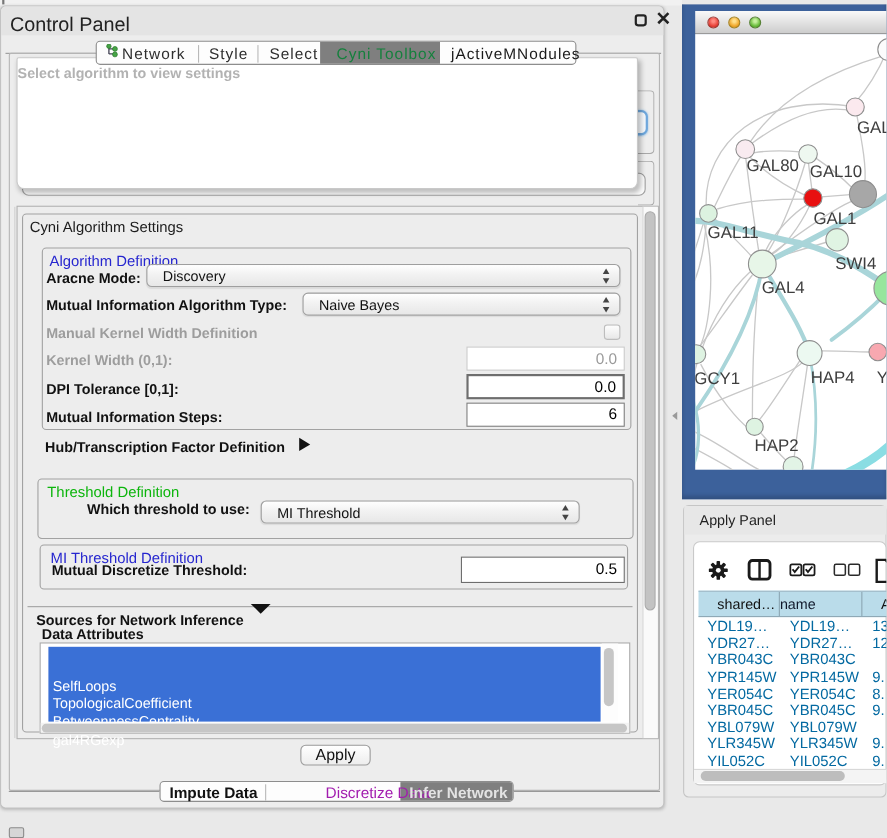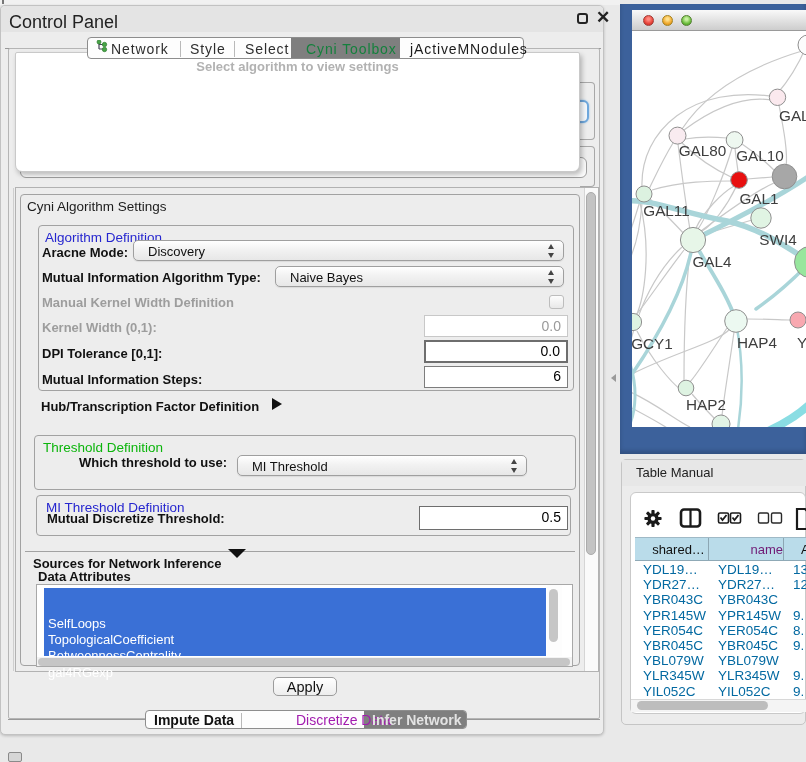--- a/index.html
+++ b/index.html
@@ -138,21 +138,21 @@
 <div class="abs" style="left:467px; top:719px; width:133px; height:1px; background:#989898;"></div>
 <div class="abs" style="left:145px; top:710px; width:322px; height:19px; border:1px solid #8d8d8d; border-radius:4px; background:#fdfdfd; overflow:hidden;">
   <div class="abs" style="left:218px; top:0; width:104px; height:19px; background:#7f7f7f;"></div>
   <div class="abs" style="left:95px; top:2px; width:1px; height:15px; background:#b9b9b9;"></div>
 </div>
 <div class="abs" style="left:154px; top:712px; font-weight:bold; font-size:14px; color:#111;">Impute Data</div>
 <div class="abs" style="left:251px; top:712px; font-weight:normal; font-size:14px; color:#a21caf;margin-left:45px;">Discretize Data</div>
 <div class="abs" style="left:372px; top:712px; font-weight:bold; font-size:14px; color:#e3e3e3;">Infer Network</div>
 
 <div class="abs" style="z-index:5; left:15px; top:52px; width:565px; height:120px; background:#fff; border:1px solid #c9c9c9; border-radius:2px 2px 7px 7px; box-shadow:2px 3px 5px rgba(0,0,0,0.25);">
-  <div style="position:absolute; left:0; top:6px; width:100%; text-align:center; font-size:13px; font-weight:bold; color:#b2b2b2;">Select algorithm to view settings</div>
+  <div style="position:absolute; left:0; top:6px; width:100%; font-size:13px; font-weight:bold; color:#b2b2b2;">Select algorithm to view settings</div>
 </div>
 
 <div class="abs" style="left:611px; top:374px; width:5px; height:8px; background:#9a9a9a; clip-path:polygon(100% 0, 0 50%, 100% 100%);"></div>
 
 <div class="abs" style="left:620px; top:4px; width:186px; height:450px; background:#3c619b; box-shadow:inset 0 -3px 4px rgba(0,0,0,0.18);"></div>
 <div class="abs" style="left:632px; top:10px; width:174px; height:21px; background:linear-gradient(#f9f9f9,#cdcdcd); border-bottom:1px solid #9a9a9a;"></div>
 <div class="abs" style="left:643px; top:15px; width:11px; height:11px; border-radius:50%; background:radial-gradient(circle at 50% 35%, #ff8a80 15%, #e8443a 60%, #b5261e); border:1px solid #a03c36;"></div>
 <div class="abs" style="left:662px; top:15px; width:11px; height:11px; border-radius:50%; background:radial-gradient(circle at 50% 35%, #ffe08a 15%, #f0a92e 60%, #c07d12); border:1px solid #a5821f;"></div>
 <div class="abs" style="left:681px; top:15px; width:11px; height:11px; border-radius:50%; background:radial-gradient(circle at 50% 35%, #c8f0a0 15%, #6cbe3e 60%, #3f8d1d); border:1px solid #558033;"></div>
 
@@ -229,21 +229,21 @@
     <text x="80" y="235.5" text-anchor="middle">GAL4</text>
     <text x="125" y="317" text-anchor="middle">HAP4</text>
     <text x="165" y="317">YMR</text>
     <text x="20" y="318" text-anchor="middle">GCY1</text>
     <text x="74" y="379" text-anchor="middle">HAP2</text>
   </g>
 </svg>
 
 <div class="abs" style="left:621px; top:459px; width:185px; height:266px; background:#ececec; border:1px solid #c5c5c5; border-radius:5px;"></div>
 <div class="abs" style="left:622px; top:460px; width:184px; height:26px; background:#e7e7e7;"></div>
-<div class="abs" style="left:636px; top:465px; font-size:13px; color:#222;">Table Manual</div>
+<div class="abs" style="left:636px; top:465px; font-size:13px; color:#222;">Apply Panel</div>
 
 <div class="abs" style="left:630px; top:492px; width:176px; height:222px; background:#fff; border:1px solid #c9c9c9; border-radius:6px;"></div>
 
 <svg class="abs" style="left:640px; top:506px;" width="166" height="26" viewBox="0 0 166 26">
 
   <g transform="translate(13,12.5)">
     <g fill="#1a1a1a">
       <circle r="5.6"></circle>
       <g>
         <rect x="-1.6" y="-8.6" width="3.2" height="4" rx="0.8"></rect>
@@ -274,21 +274,21 @@
     <rect x="131.5" y="7" width="10" height="10" rx="1.5"></rect>
   </g>
 
   <path d="M157 3 h8 l6 6 v14 h-14 z" fill="none" stroke="#1a1a1a" stroke-width="2.2"></path>
 </svg>
 
 <div class="abs" style="left:635px; top:537px; width:171px; height:24px; background:#badcea; border-top:1px solid #9fb9c6; border-bottom:1px solid #8fa9b6; overflow:hidden;">
   <div class="abs" style="left:73px; top:0; width:1px; height:24px; background:#8ca6b3;"></div>
   <div class="abs" style="left:148px; top:0; width:1px; height:24px; background:#8ca6b3;"></div>
   <div class="abs" style="left:7px; top:4px; width:73px; text-align:center; font-size:13px; color:#111;">shared…</div>
-  <div class="abs" style="left:74px; top:4px; width:74px; text-align:right; font-size:13px; color:#701a75;">name</div>
+  <div class="abs" style="left:74px; top:4px; width:74px; text-align:left; font-size:13px; color:#0f172a;">name</div>
   <div class="abs" style="left:166px; top:4px; font-size:13px; color:#111;">A</div>
 </div>
 
 <div class="abs" style="left:635px; top:562px; width:171px; height:135px; overflow:hidden; font-size:13.5px; color:#0369a1;">
   <div style="position:absolute; left:8px; top:0; line-height:15.2px;">YDL19…<br>YDR27…<br>YBR043C<br>YPR145W<br>YER054C<br>YBR045C<br>YBL079W<br>YLR345W<br>YIL052C</div>
   <div style="position:absolute; left:83px; top:0; line-height:15.2px;">YDL19…<br>YDR27…<br>YBR043C<br>YPR145W<br>YER054C<br>YBR045C<br>YBL079W<br>YLR345W<br>YIL052C</div>
   <div style="position:absolute; left:158px; top:0; line-height:15.2px;">13<br>12<br><br>9.<br>8.<br>9.<br><br>9.<br>9.</div>
 </div>
 
 <div class="abs" style="left:631px; top:699px; width:175px; height:13px; background:#f4f4f4; border-top:1px solid #d8d8d8;"></div>

